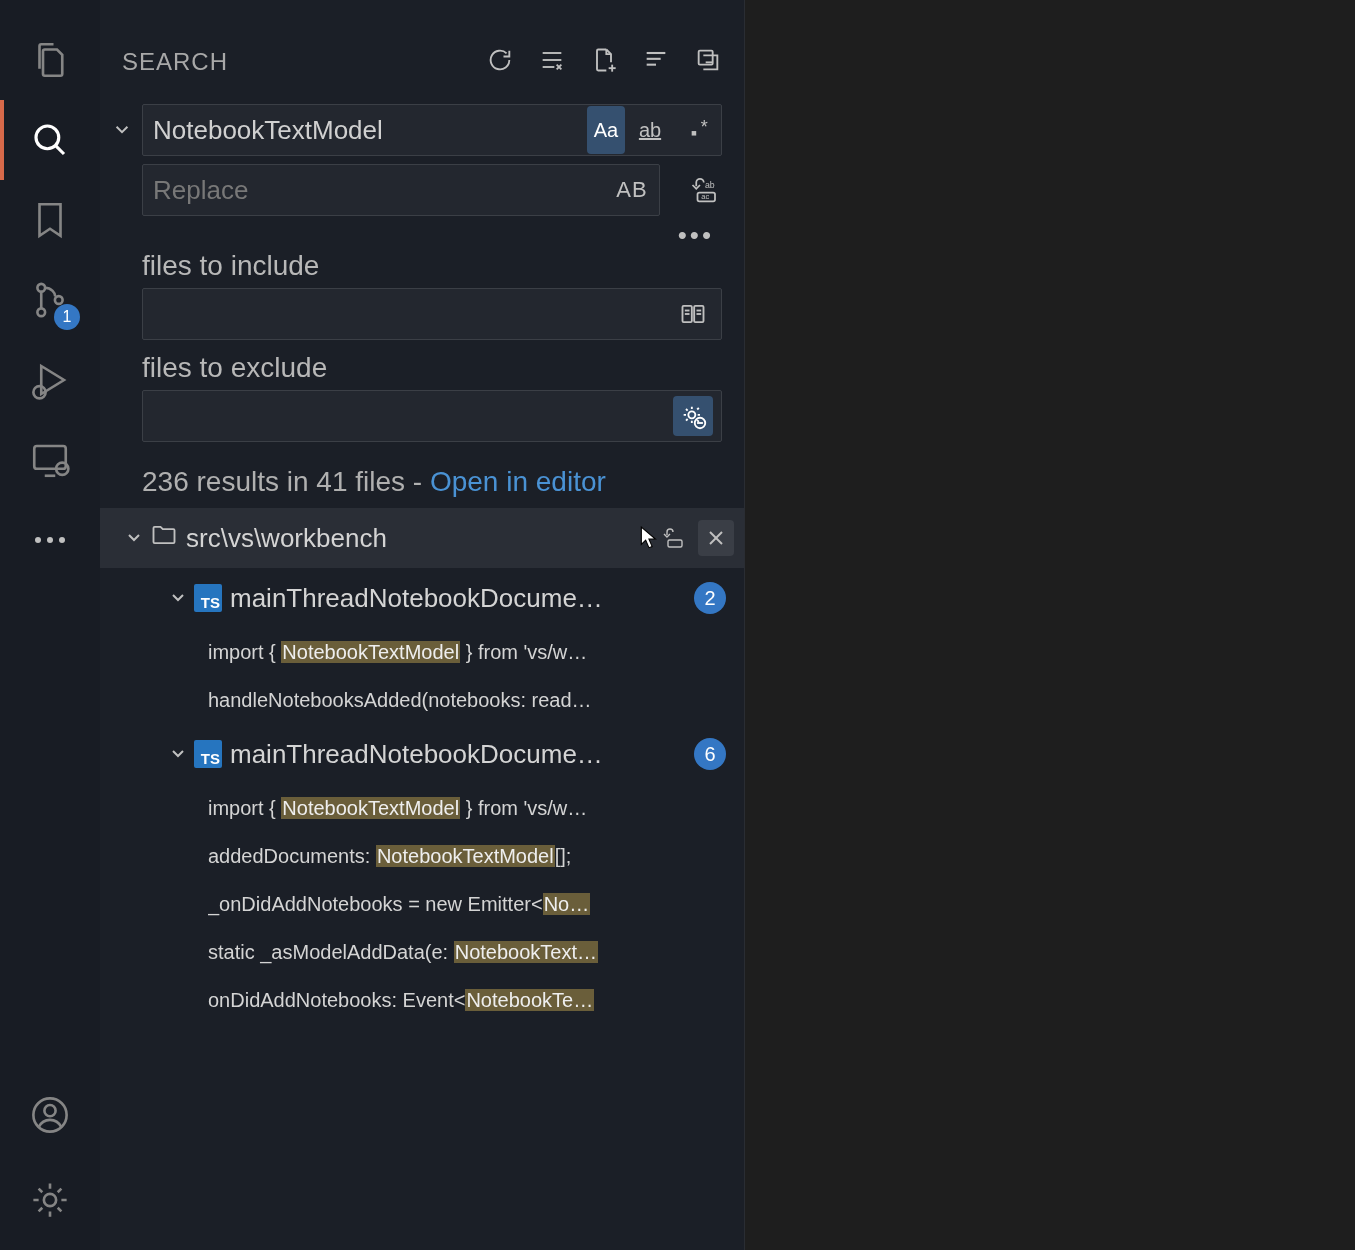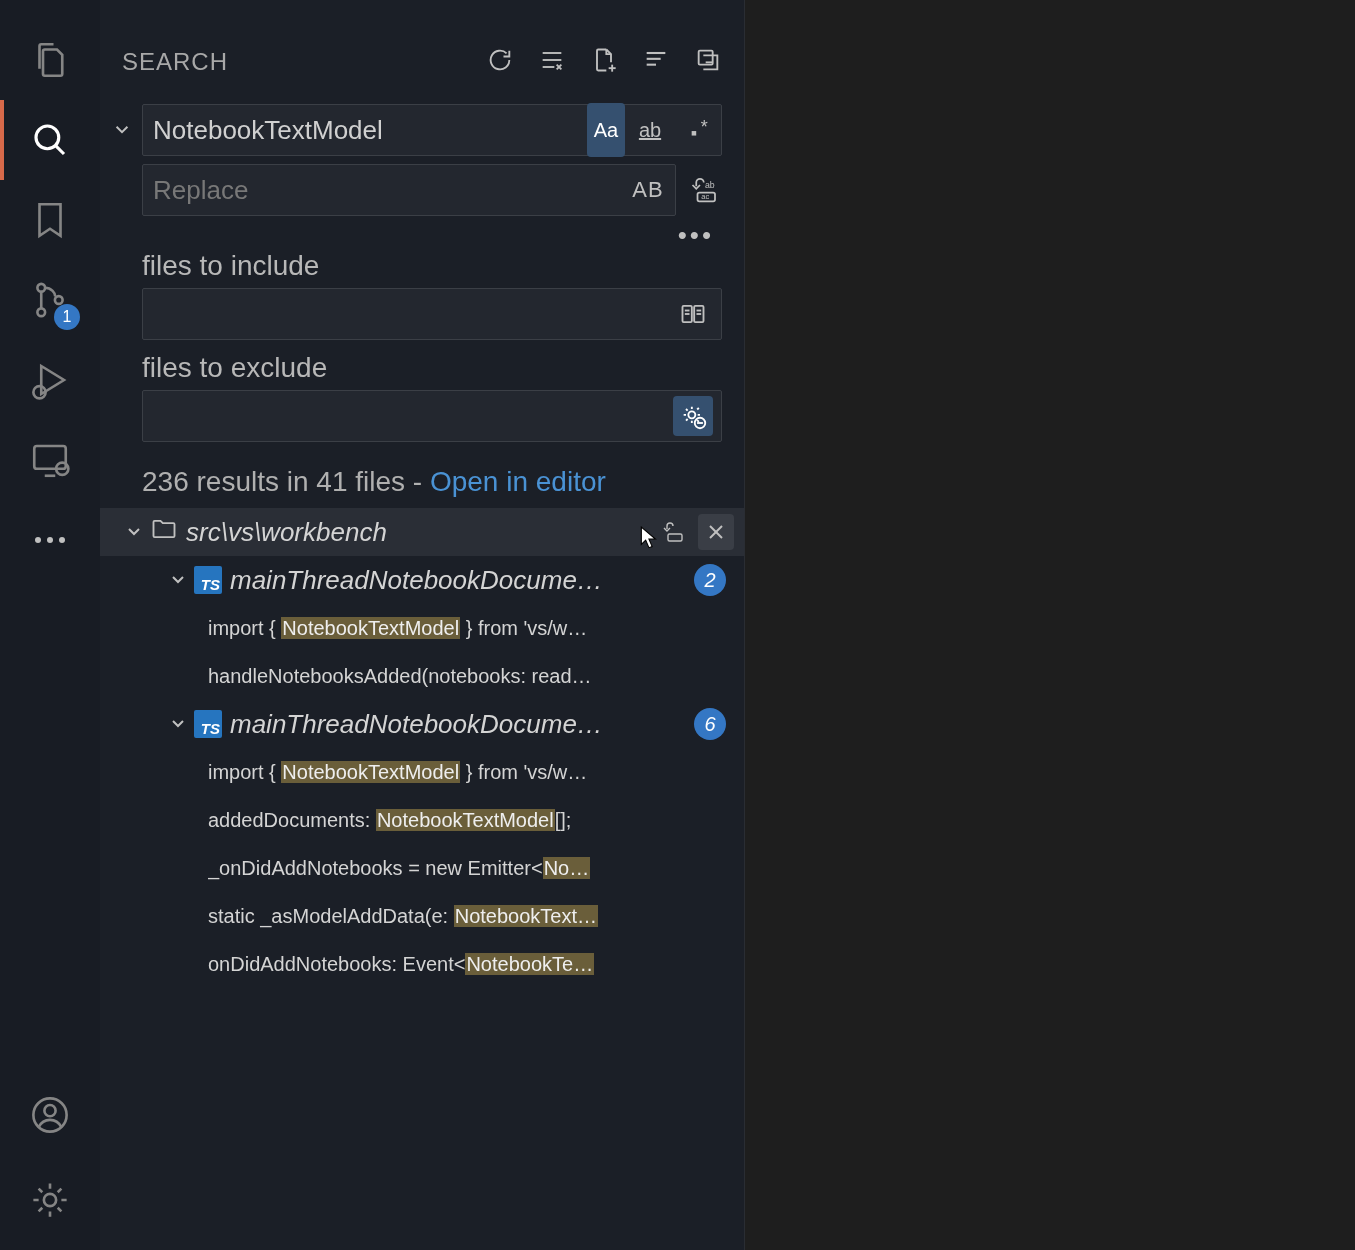--- a/index.html
+++ b/index.html
@@ -115,34 +115,34 @@
     flex: 1;
     background: transparent;
     border: none;
     color: #d0d0d0;
     font-size: 26px;
     outline: none;
   }
   .opt-group { display: flex; gap: 6px; align-items: center; }
   .opt-btn {
     width: 38px;
-    height: 54px;
+    height: 48px;
     display: flex;
     align-items: center;
     justify-content: center;
     color: #c0c0c0;
     border-radius: 4px;
     font-size: 20px;
   }
   .opt-btn.active { background: #35506f; color: #fff; }
   .replace-row {
     display: flex;
     align-items: center;
     padding: 4px 22px 4px 42px;
-    gap: 12px;
+    gap: 28px;
   }
   .replace-input-wrap {
     flex: 1;
     display: flex;
     align-items: center;
     background: #23272f;
     border: 1px solid #3b3f46;
     height: 52px;
     padding: 0 8px 0 10px;
     border-radius: 2px;
@@ -180,24 +180,23 @@
   .inside-btn.active { background:#35506f; color:#fff;}
   .inside-btn svg { width: 28px; height: 28px;}
   .results-info {
     padding: 16px 0 10px 42px;
     font-size: 28px;
     color:#b0b0b0;
   }
   .results-info a { color:#4a92d4; text-decoration:none;}
   .tree { flex:1; overflow:hidden; }
   .tree-row {
-    display:flex; align-items:center; height:48px; font-size:26px; color:#d4d4d4;
+    display:flex; align-items:center; height:60px; font-size:26px; color:#d4d4d4;
     white-space: nowrap; overflow:hidden;
     position: relative;
-    font-style: italic;
   }
   .tree-row.hovered { background: #2a2e36; }
   .tw { display:inline-flex; align-items:center; justify-content:center; width:32px; color:#c0c0c0;}
   .tw svg { width:24px; height:24px;}
   .folder-icon svg, .ts-icon-wrap svg { width:28px; height:28px;}
   .ts-icon {
     width:28px; height:28px; background:#2675bf; color:#fff; font-size:15px; font-weight:700;
     display:flex; align-items:flex-end; justify-content:flex-end; padding:0 2px 1px 0; border-radius:2px;
   }
   .row-label { margin-left:8px; overflow:hidden; text-overflow:ellipsis; white-space:nowrap;}

